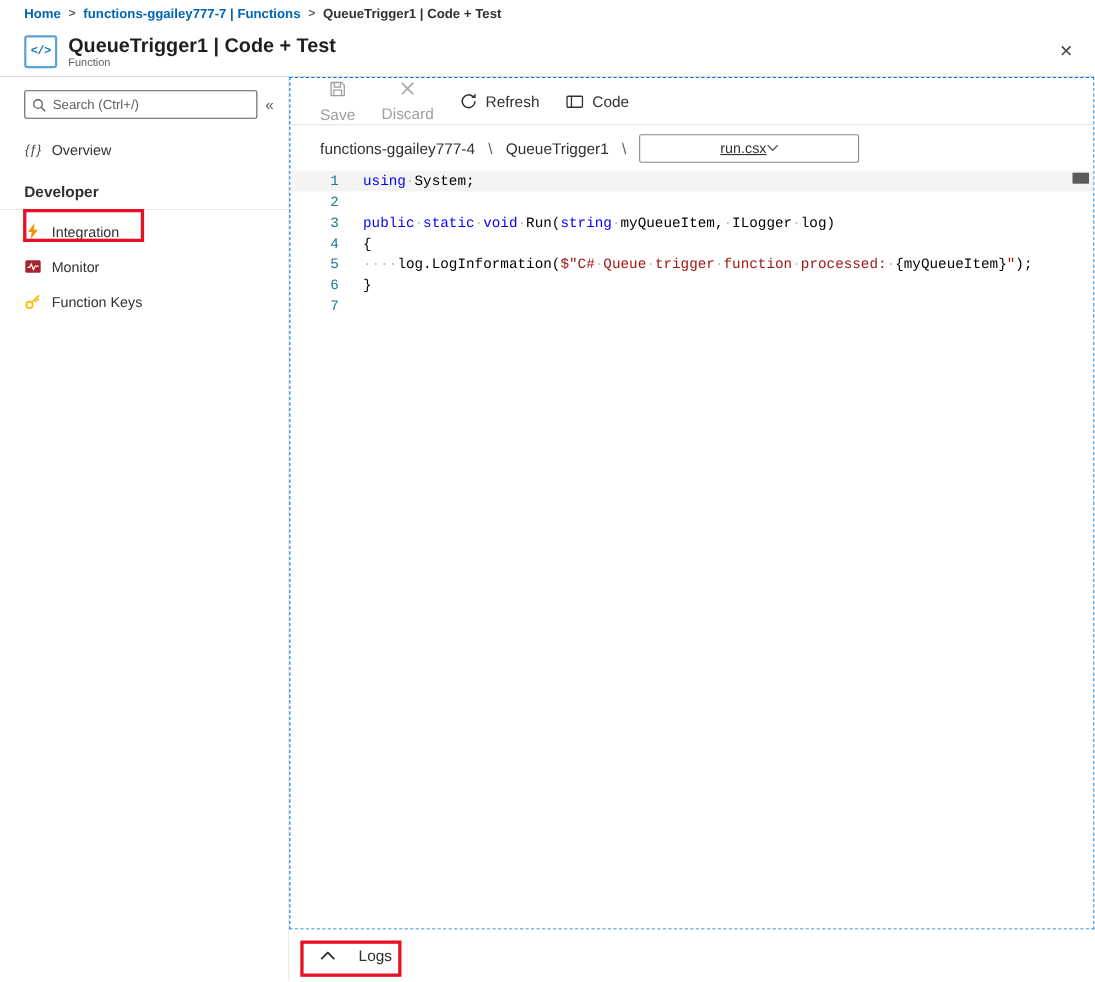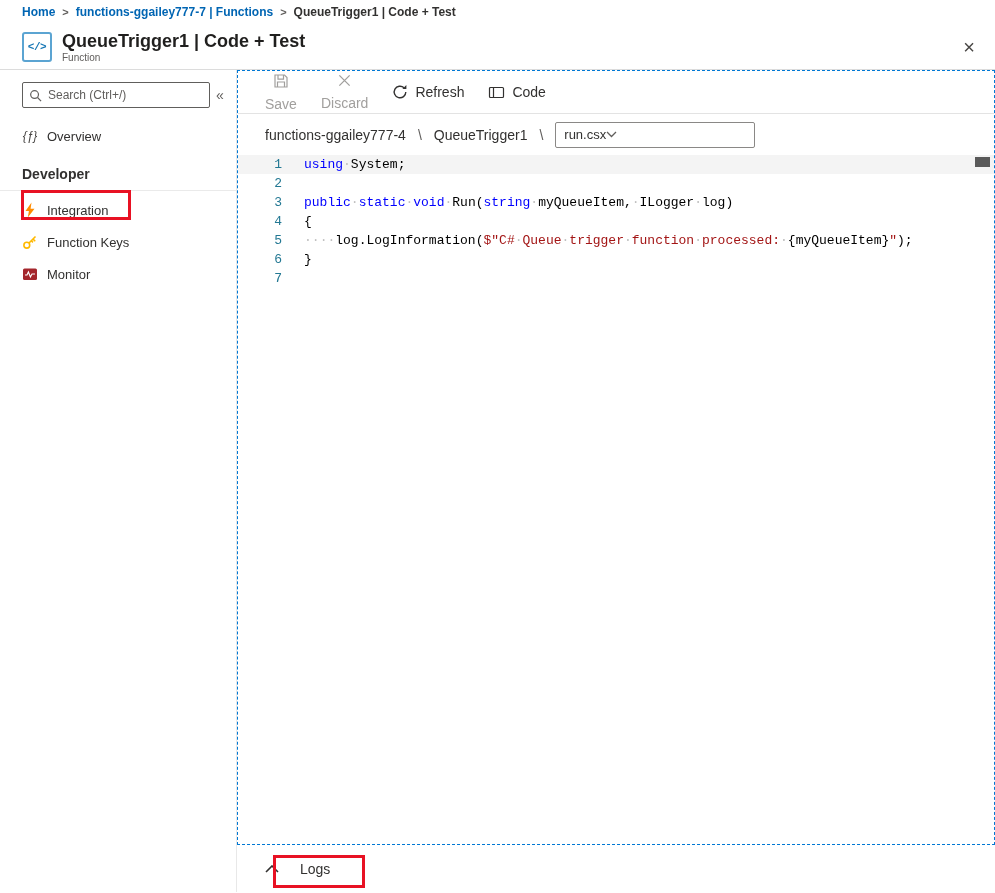--- a/index.html
+++ b/index.html
@@ -20,21 +20,21 @@
              color:#1576b5; font-weight:bold; font-size:11px; letter-spacing:-0.5px;
              display:flex; align-items:center; justify-content:center; margin-right:10px;
              font-family:"Liberation Mono",monospace; background:#fff; }
   .title-block { display:flex; flex-direction:column; }
   .page-title { font-size:18px; font-weight:600; color:#201f1e; line-height:20px; }
   .page-subtitle { font-size:10px; color:#605e5c; margin-top:1px; }
   .close-btn { margin-left:auto; font-size:20px; color:#484644; cursor:pointer; padding:0 6px; line-height:20px; }
 
   
   .content { display:flex; height:822px; }
-  .sidebar { width:237px; border-right:1px solid #e8e8e8; padding-top:12px; flex:none; }
+  .sidebar { width:263px; border-right:1px solid #e8e8e8; padding-top:12px; flex:none; }
   .right { flex:1; display:flex; flex-direction:column; min-width:0; }
 
   
   .search-row { display:flex; align-items:center; padding:0 6px 0 22px; }
   .search-box { flex:1; height:26px; border:1px solid #605e5c; border-radius:2px;
                 display:flex; align-items:center; padding:0 6px; background:#fff; }
   .search-box input { border:none; outline:none; flex:1; font-size:12px; color:#323130;
                       font-family:inherit; background:transparent; }
   .search-box input::placeholder { color:#605e5c; }
   .collapse-btn { width:22px; text-align:center; color:#605e5c; font-size:14px; cursor:pointer; }
@@ -55,22 +55,22 @@
   .toolbar { height:43px; flex:none; display:flex; align-items:center; gap:24px; padding-left:27px;
              border-bottom:1px solid #e3e3e3; }
   .tb-btn { display:flex; align-items:center; gap:7px; font-size:14px; cursor:pointer; }
   .tb-btn.disabled { color:#a19f9d;flex-direction:column; }
   .tb-btn.enabled { color:#323130; }
   .tb-btn svg { display:block; }
 
   .filebar { height:41px; flex:none; display:flex; align-items:center; padding-left:27px; font-size:14px; gap:12px; }
   .path-sep { color:#605e5c; }
   .file-dropdown { width:200px; height:26px; border:1px solid #8a8886; border-radius:2px;
-                   display:flex; align-items:center; justify-content:flex-start;
-                   padding:0 8px; font-size:13px; color:#323130; cursor:pointer; background:#fff; }
+                   display:flex; align-items:center; justify-content:center;
+                   padding:0 8px; font-size:13px; color:#323130; cursor:pointer; background:#fff;text-decoration:underline; }
 
   
   .editor { flex:1; position:relative; font-family:"Liberation Mono","DejaVu Sans Mono",monospace;
             font-size:13px; overflow:hidden; }
   .code-line { display:flex; height:19px; line-height:19px; white-space:pre; }
   .code-line.current { background:#f4f4f4; }
   .line-num { width:44px; text-align:right; color:var(--line-number,#237893); flex:none; }
   .line-code { padding-left:22px; }
   .tok-keyword { color:var(--keyword,#0000ff); }
   .tok-plain { color:#000; }
@@ -138,40 +138,40 @@
           <span class="mi-icon">
             <svg width="14" height="16" viewBox="0 0 14 16">
               <path d="M8.5 0.5L2.5 9h3.4L4.8 15.5 11.5 6.8H7.6z" fill="#ff8c00"></path>
             </svg>
           </span>
           <span>Integration</span>
         </div>
 
         <div class="menu-item">
           <span class="mi-icon">
+            <svg width="16" height="15" viewBox="0 0 16 15">
+              <rect x="1" y="1.5" width="14" height="11.5" rx="1.5" fill="#a4262c"></rect>
+              <path d="M3 8h2l1.4-3 2 5L10 7h3" stroke="#fff" stroke-width="1.1" fill="none"></path>
+            </svg>
+          </span>
+          <span>Monitor</span>
+        </div>
+
+        <div class="menu-item">
+          <span class="mi-icon">
             <svg width="16" height="16" viewBox="0 0 16 16">
               <g stroke="#ffb900" stroke-width="1.6" fill="none">
                 <circle cx="4.8" cy="11.2" r="2.9"></circle>
                 <path d="M7 9L13.5 2.5"></path>
                 <path d="M11 5l2.2 2.2"></path>
                 <path d="M9.3 6.7l1.7 1.7"></path>
               </g>
             </svg>
           </span>
           <span>Function Keys</span>
-        </div>
-
-        <div class="menu-item">
-          <span class="mi-icon">
-            <svg width="16" height="15" viewBox="0 0 16 15">
-              <rect x="1" y="1.5" width="14" height="11.5" rx="1.5" fill="#a4262c"></rect>
-              <path d="M3 8h2l1.4-3 2 5L10 7h3" stroke="#fff" stroke-width="1.1" fill="none"></path>
-            </svg>
-          </span>
-          <span>Monitor</span>
         </div>
       </div>
     </div>
 
     <div class="right">
       <div class="main-panel">
 
         <div class="toolbar">
           <div class="tb-btn disabled">
             <svg width="16" height="16" viewBox="0 0 16 16">

